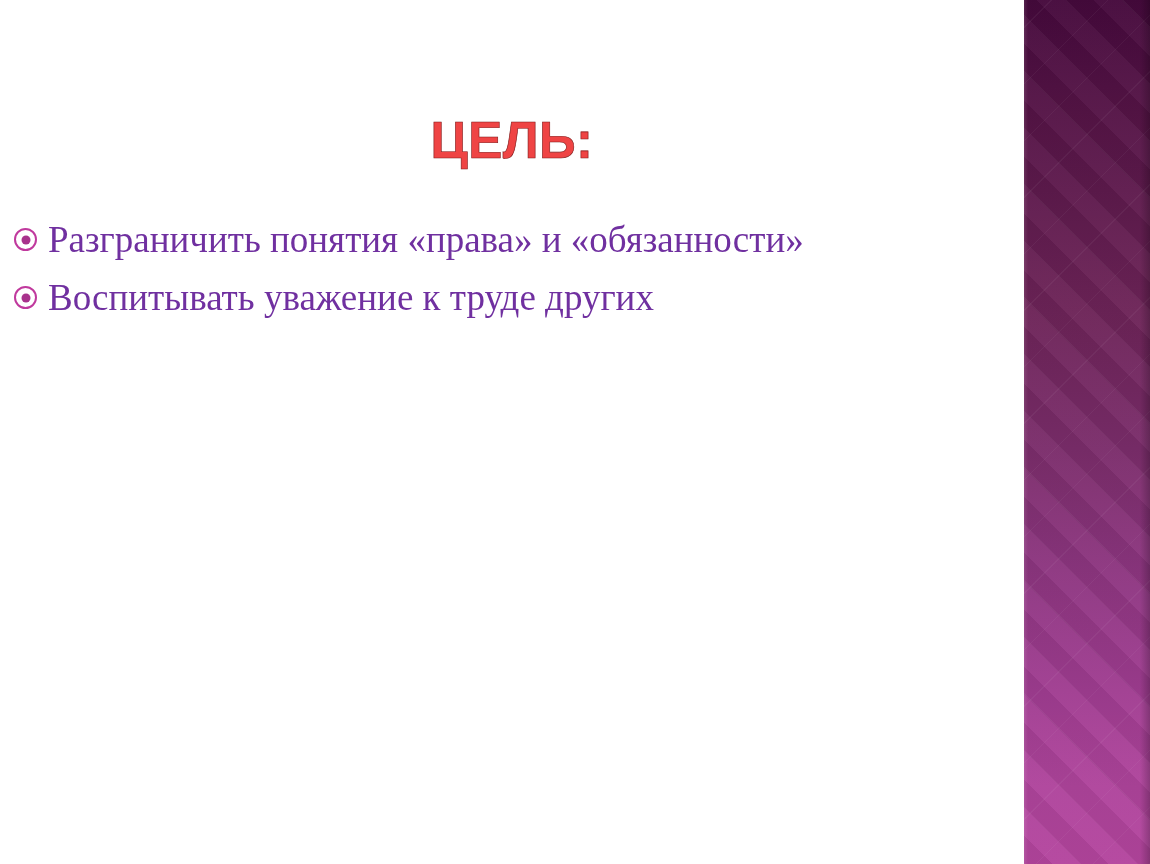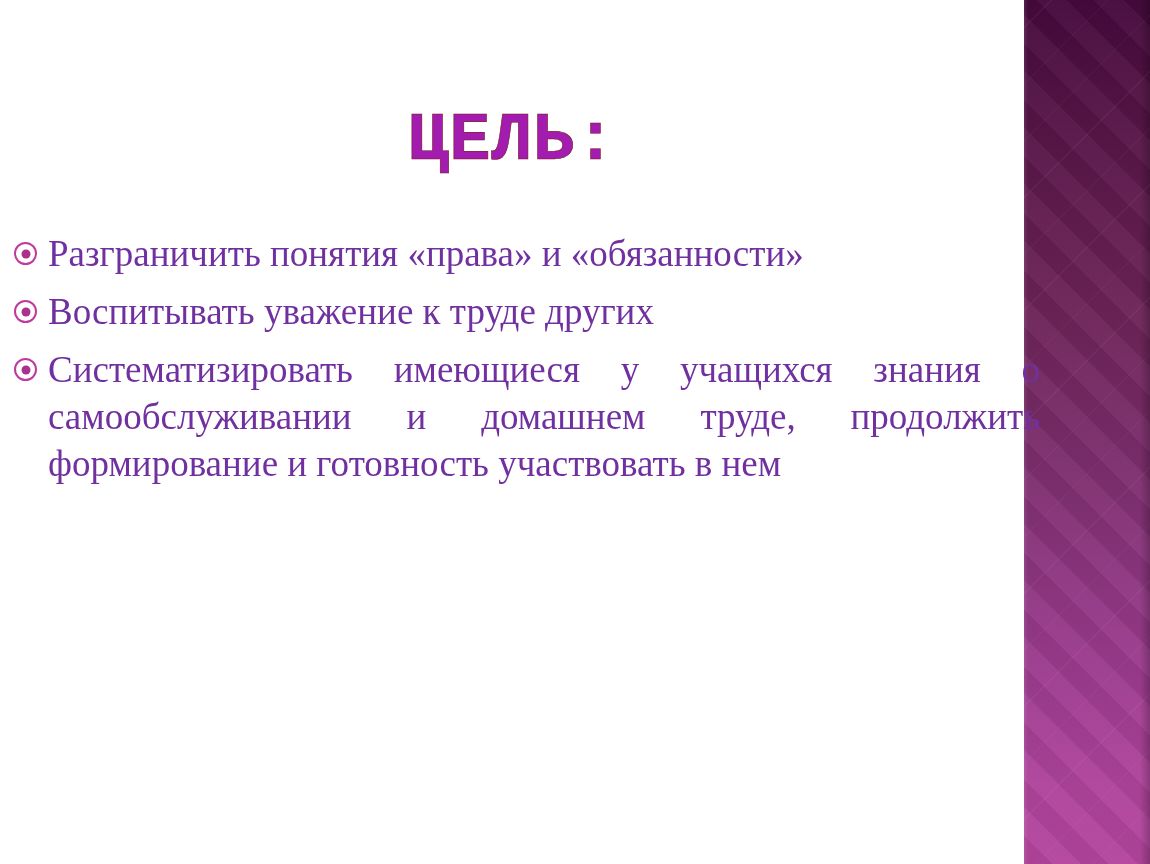--- a/index.html
+++ b/index.html
@@ -78,34 +78,34 @@
     pointer-events: none;
   }
 
   
   .title {
     position: absolute;
     left: 0;
     top: 108px;
     width: 1024px;
     text-align: center;
-    font-family: Liberation Mono, monospace;
+    font-family: Liberation Sans, sans-serif;
     font-weight: bold;
-    font-size: 69px;
+    font-size: 51px;
     line-height: 66px;
     letter-spacing: 0.5px;
-    color: #a21caf;
+    color: #ef4444;
     -webkit-text-stroke: 0.6px #7a1616;
   }
 
   
   .body-list {
     position: absolute;
     left: 0;
-    top: 230px;
+    top: 216px;
     width: 1040px;
   }
   .bullet-row {
     position: relative;
     padding-left: 48px;
     padding-right: 0px;
     margin-bottom: 11px;
     min-height: 46px;
   }
   .bullet-marker {
@@ -160,20 +160,16 @@
     <div class="bullet-row">
       <span class="bullet-marker"></span>
       <div class="bullet-text">Разграничить понятия «права» и «обязанности»</div>
     </div>
 
     <div class="bullet-row">
       <span class="bullet-marker"></span>
       <div class="bullet-text">Воспитывать уважение к труде других</div>
     </div>
 
-    <div class="bullet-row">
-      <span class="bullet-marker"></span>
-      <div class="bullet-text justified">Систематизировать имеющиеся у учащихся знания о самообслуживании и домашнем труде, продолжить формирование и готовность участвовать в нем</div>
-    </div>
 
   </div>
 
 </div>
 
 </body></html>

